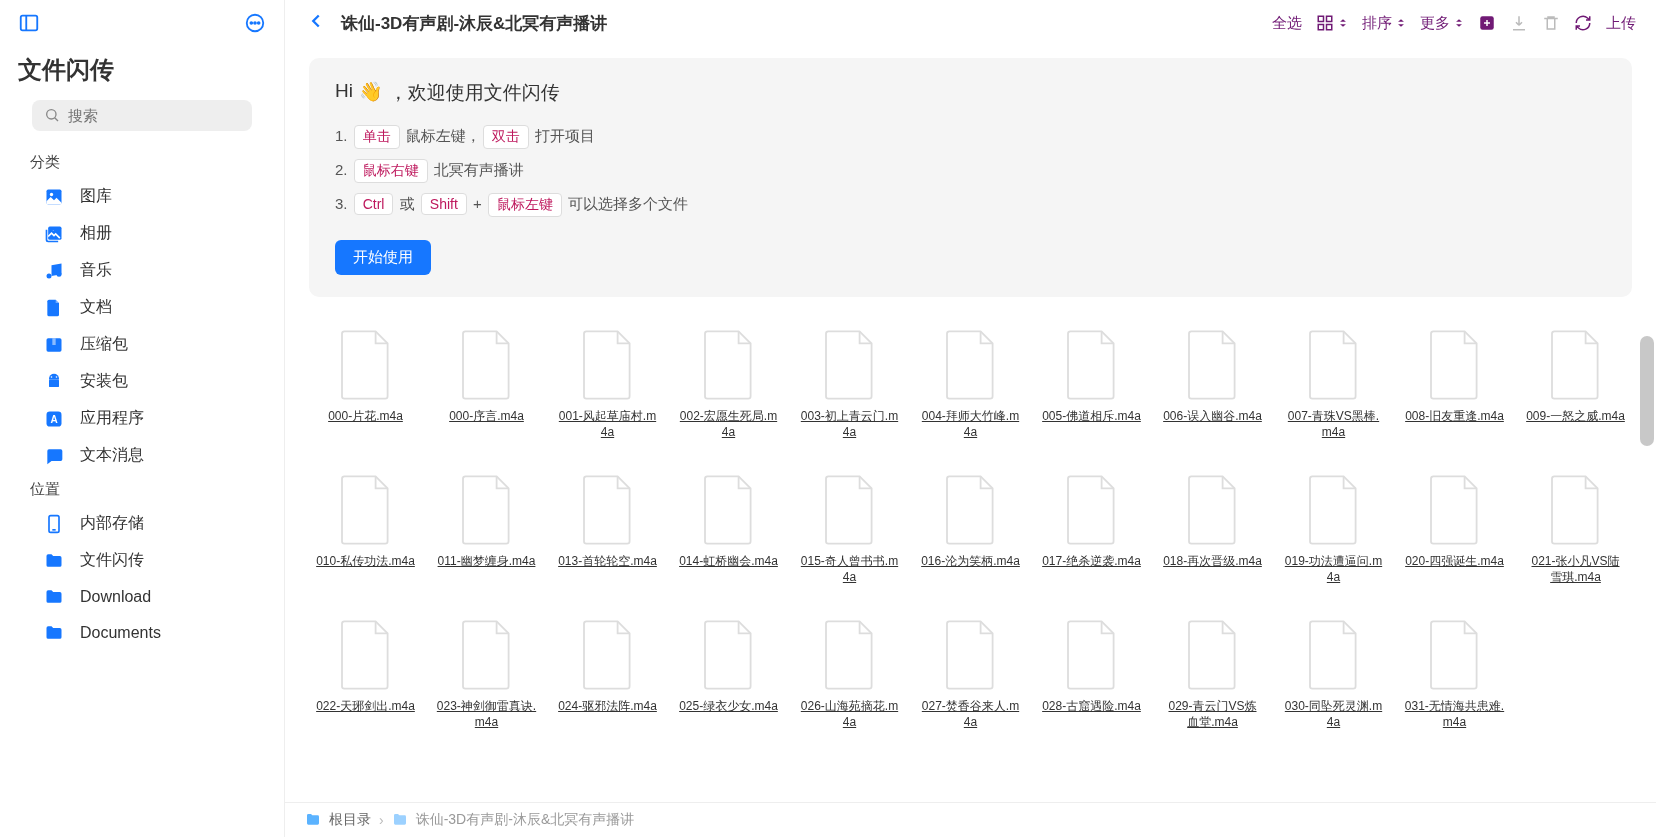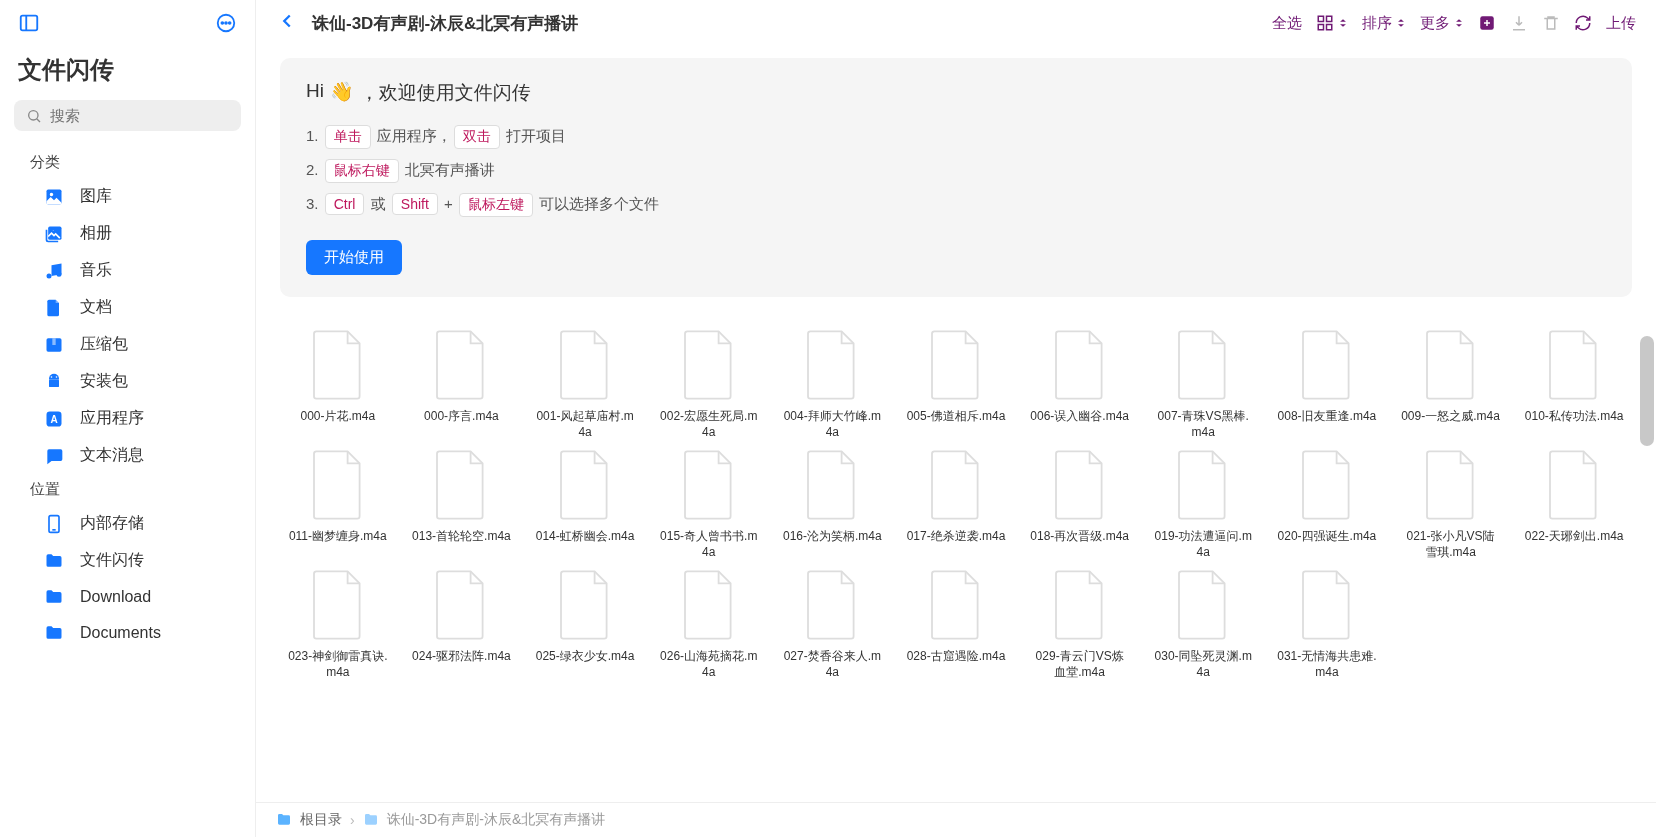--- a/index.html
+++ b/index.html
@@ -1,42 +1,42 @@
 <!DOCTYPE html>
 <html><head>
 <meta charset="utf-8">
 <style>
 * { margin: 0; padding: 0; box-sizing: border-box; font-family: -apple-system, BlinkMacSystemFont, "Segoe UI", "PingFang SC", "Microsoft YaHei", sans-serif; }
 body { display: flex; height: 100vh; overflow: hidden; background: #fff; color: #333; }
-.sidebar { width: 256px; border-right: 1px solid #eee; display: flex; flex-direction: column; padding: 12px 0; }
+.sidebar { width: 285px; border-right: 1px solid #eee; display: flex; flex-direction: column; padding: 12px 0; }
 .sidebar-header { display: flex; justify-content: space-between; align-items: center; padding: 0 18px 6px; }
 .sidebar-header svg { width: 22px; height: 22px; }
 .app-title { font-size: 24px; font-weight: 700; padding: 10px 18px 14px; }
-.search-box { margin: 0 14px 16px; background: #eee; border-radius: 8px; display: flex; align-items: center; padding: 7px 12px; }
+.search-box { margin: 0 32px 16px; background: #eee; border-radius: 8px; display: flex; padding: 7px 12px; }
 .search-box svg { width: 16px; height: 16px; color: #888; margin-right: 8px; flex-shrink: 0; }
 .search-box input { border: none; background: transparent; outline: none; font-size: 15px; width: 100%; color: #333; }
 .section-label { font-size: 15px; color: #444; padding: 6px 30px; font-weight: 500; }
 .nav-item { display: flex; align-items: center; padding: 8px 44px; cursor: pointer; font-size: 16px; }
 .nav-item .icon { width: 20px; height: 20px; margin-right: 16px; color: #1677ff; flex-shrink: 0; }
 .main { flex: 1; display: flex; flex-direction: column; overflow: hidden; }
 .toolbar { display: flex; align-items: center; padding: 10px 20px; gap: 14px; }
 .back-btn { color: #1677ff; cursor: pointer; }
 .back-btn svg { width: 22px; height: 22px; }
 .title { font-size: 17px; font-weight: 700; flex: 1; }
 .tool-btn { color: #701a75; font-size: 15px; cursor: pointer; display: flex; align-items: center; gap: 4px; }
 .tool-btn.disabled { color: #bbb; }
 .tool-btn svg { width: 18px; height: 18px; }
 .content { flex: 1; overflow-y: auto; padding: 0 24px 20px; position: relative; }
 .welcome { background: #f5f5f5; border-radius: 10px; padding: 22px 26px; margin-top: 12px; }
 .welcome-title { font-size: 19px; margin-bottom: 14px; display:flex; align-items:flex-start; gap:6px;}
 .welcome ol { list-style-position: inside; color: #555; font-size: 15px; }
 .welcome li { padding: 5px 0; }
 .kbd { display: inline-block; background: #fff; border: 1px solid #ddd; border-radius: 4px; padding: 2px 8px; font-size: 14px; color: #be185d; margin: 0 2px; }
 .start-btn { background: #1677ff; color: #fff; border: none; border-radius: 6px; padding: 8px 18px; font-size: 15px; margin-top: 18px; cursor: pointer; }
-.file-grid { display: grid; grid-template-columns: repeat(11, 1fr); gap: 1px 8px; margin-top: 28px; }
+.file-grid { display: grid; grid-template-columns: repeat(11, 1fr); gap: 26px 8px; margin-top: 28px; text-decoration: underline; }
 .file-item { display: flex; flex-direction: column; align-items: center; cursor: pointer; padding: 4px; }
 .file-icon { width: 58px; height: 72px; position: relative; margin-bottom: 8px; }
 .file-icon svg { width: 100%; height: 100%; }
 .file-name { font-size: 12px; text-align: center; color: #333; line-height: 1.3; word-break: break-all; max-width: 100px; }
 .breadcrumb { border-top: 1px solid #eee; padding: 8px 20px; display: flex; align-items: center; font-size: 14px; color: #666; gap: 8px; }
 .breadcrumb .folder-ico { width: 16px; height: 16px; color: #5bb3ff; }
 .breadcrumb .sep { color: #bbb; }
 .breadcrumb .current { color: #999; }
 .scrollbar-track { position: absolute; right: 2px; top: 290px; width: 14px; height: 110px; background: #c8c8c8; border-radius: 7px; }
 </style>
@@ -217,21 +217,21 @@
   </div>
 
   <div class="content">
     <div class="welcome">
       <div class="welcome-title">
         <span>Hi </span>
           <span>👋</span>
           <span>，欢迎使用文件闪传</span>
       </div>
       <ol>
-        <li><span class="kbd">单击</span> <span>应用程序，</span><span class="kbd">双击</span> <span>打开项目</span></li>
+        <li><span class="kbd">单击</span> <span>鼠标左键，</span><span class="kbd">双击</span> <span>打开项目</span></li>
         <li><span class="kbd">鼠标右键</span> <span>北冥有声播讲</span></li>
         <li><span class="kbd">Ctrl</span> <span>或</span> <span class="kbd">Shift</span> <span>+</span> <span class="kbd">鼠标左键</span> <span>可以选择多个文件</span></li>
       </ol>
       <button class="start-btn">开始使用</button>
     </div>
     <div class="file-grid" id="file-grid">
         <div class="file-item">
           <div class="file-icon"><svg viewBox="0 0 48 60" fill="none">
               <path d="M6 2h26l10 10v44a2 2 0 0 1-2 2H6a2 2 0 0 1-2-2V4a2 2 0 0 1 2-2z" fill="#fff" stroke="#ddd" stroke-width="1.5"></path>
               <path d="M32 2v10h10" fill="none" stroke="#ddd" stroke-width="1.5"></path>
@@ -251,20 +251,27 @@
               <path d="M32 2v10h10" fill="none" stroke="#ddd" stroke-width="1.5"></path>
             </svg></div>
           <div class="file-name">001-风起草庙村.m4a</div>
         </div>
         <div class="file-item">
           <div class="file-icon"><svg viewBox="0 0 48 60" fill="none">
               <path d="M6 2h26l10 10v44a2 2 0 0 1-2 2H6a2 2 0 0 1-2-2V4a2 2 0 0 1 2-2z" fill="#fff" stroke="#ddd" stroke-width="1.5"></path>
               <path d="M32 2v10h10" fill="none" stroke="#ddd" stroke-width="1.5"></path>
             </svg></div>
           <div class="file-name">002-宏愿生死局.m4a</div>
+        </div>
+        <div class="file-item">
+          <div class="file-icon"><svg viewBox="0 0 48 60" fill="none">
+              <path d="M6 2h26l10 10v44a2 2 0 0 1-2 2H6a2 2 0 0 1-2-2V4a2 2 0 0 1 2-2z" fill="#fff" stroke="#ddd" stroke-width="1.5"></path>
+              <path d="M32 2v10h10" fill="none" stroke="#ddd" stroke-width="1.5"></path>
+            </svg></div>
+          <div class="file-name">003-初上青云门.m4a</div>
         </div>
         <div class="file-item">
           <div class="file-icon"><svg viewBox="0 0 48 60" fill="none">
               <path d="M6 2h26l10 10v44a2 2 0 0 1-2 2H6a2 2 0 0 1-2-2V4a2 2 0 0 1 2-2z" fill="#fff" stroke="#ddd" stroke-width="1.5"></path>
               <path d="M32 2v10h10" fill="none" stroke="#ddd" stroke-width="1.5"></path>
             </svg></div>
           <div class="file-name">004-拜师大竹峰.m4a</div>
         </div>
         <div class="file-item">
           <div class="file-icon"><svg viewBox="0 0 48 60" fill="none">

